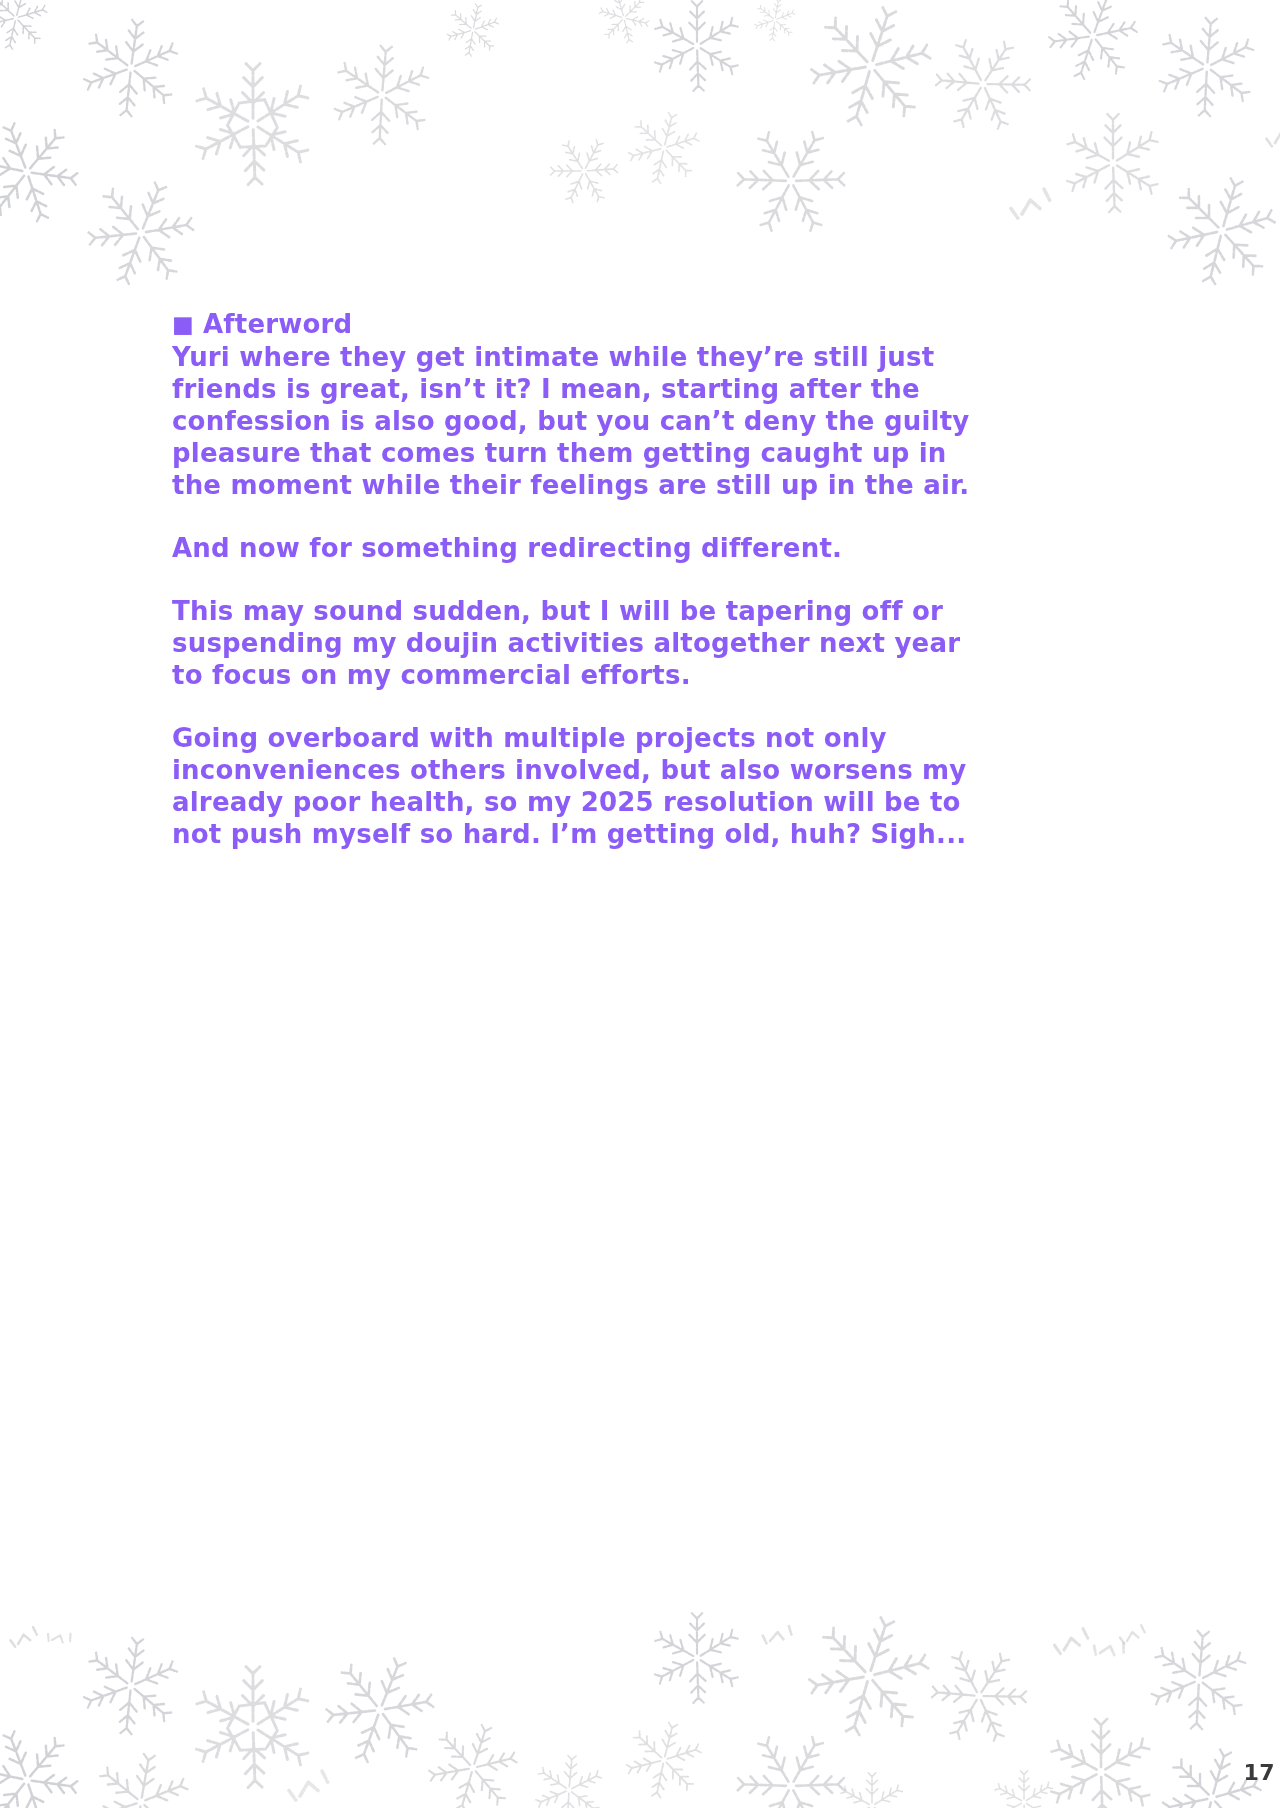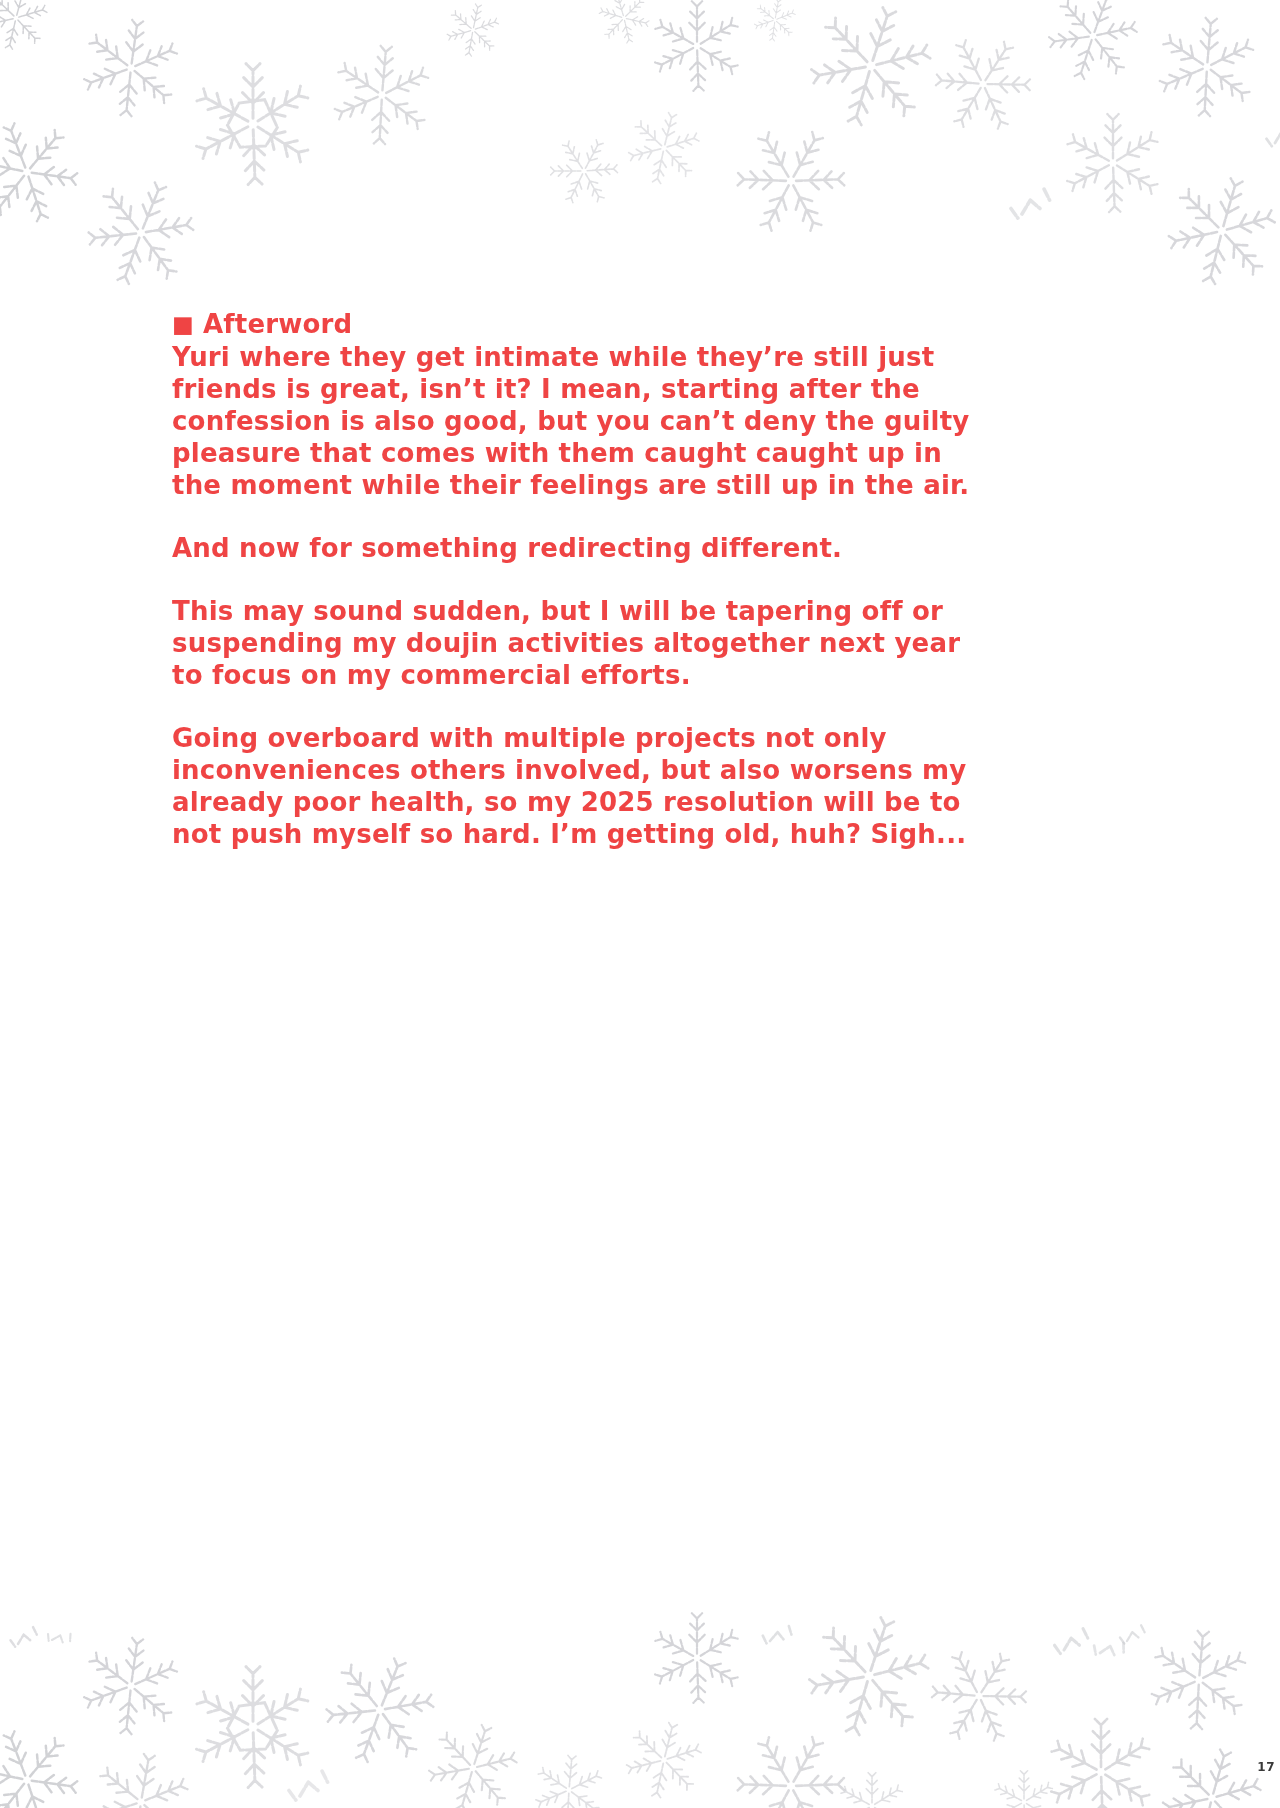--- a/index.html
+++ b/index.html
@@ -14,35 +14,35 @@
     position: absolute;
     left: 0; top: 0;
     width: 1280px; height: 1808px;
     pointer-events: none;
   }
   .content {
     position: absolute;
     left: 172px;
     top: 308px;
     width: 1020px;
-    color: #ef4444;
+    color: #8b5cf6;
     font-weight: bold;
     font-size: 26px;
     line-height: 32px;
     letter-spacing: 0.2px;
   }
   .heading { font-size: 26px; }
   .heading .marker { margin-right: 9px; font-size: 23px; position: relative; top: -1px; }
   .para { white-space: pre-line; margin-bottom: 31px; }
   .signature { margin-bottom: 0; }
   .page-number {
     position: absolute;
     top: 1760px;
     right: 5px;
-    font-size: 12px;
+    font-size: 22px;
     font-weight: bold;
     color: #3a3a3a;
     letter-spacing: 0.5px;
   }
 </style>
 </head>
 <body>
 
 <svg class="decor" width="1280" height="1808" viewBox="0 0 1280 1808" xmlns="http://www.w3.org/2000/svg">
   <defs>
@@ -114,21 +114,21 @@
     </g>
 </svg>
 
 <main class="content">
   <div class="heading">
     <span class="marker">■</span><span>Afterword</span>
   </div>
   <p class="para">Yuri where they get intimate while they’re still just
 friends is great, isn’t it? I mean, starting after the
 confession is also good, but you can’t deny the guilty
-pleasure that comes with them caught caught up in
+pleasure that comes turn them getting caught up in
 the moment while their feelings are still up in the air.</p>
   <p class="para">And now for something redirecting different.</p>
   <p class="para">This may sound sudden, but I will be tapering off or
 suspending my doujin activities altogether next year
 to focus on my commercial efforts.</p>
   <p class="para">Going overboard with multiple projects not only
 inconveniences others involved, but also worsens my
 already poor health, so my 2025 resolution will be to
 not push myself so hard. I’m getting old, huh? Sigh...</p>
 </main>

